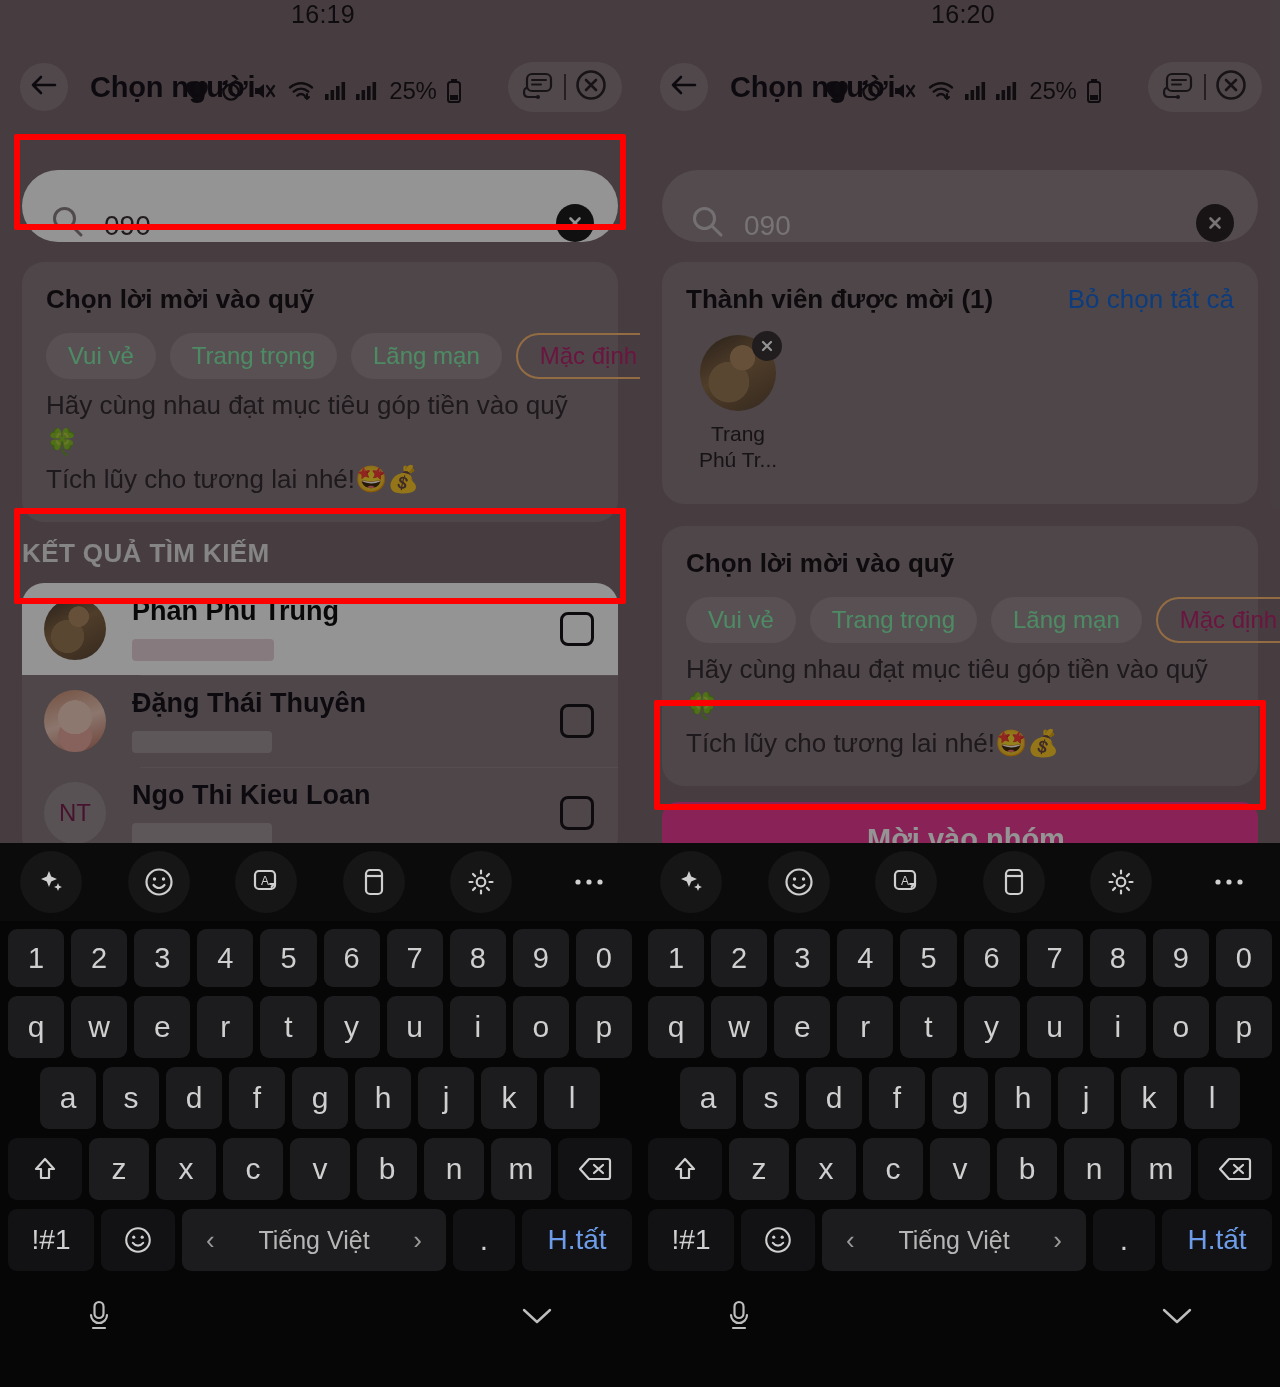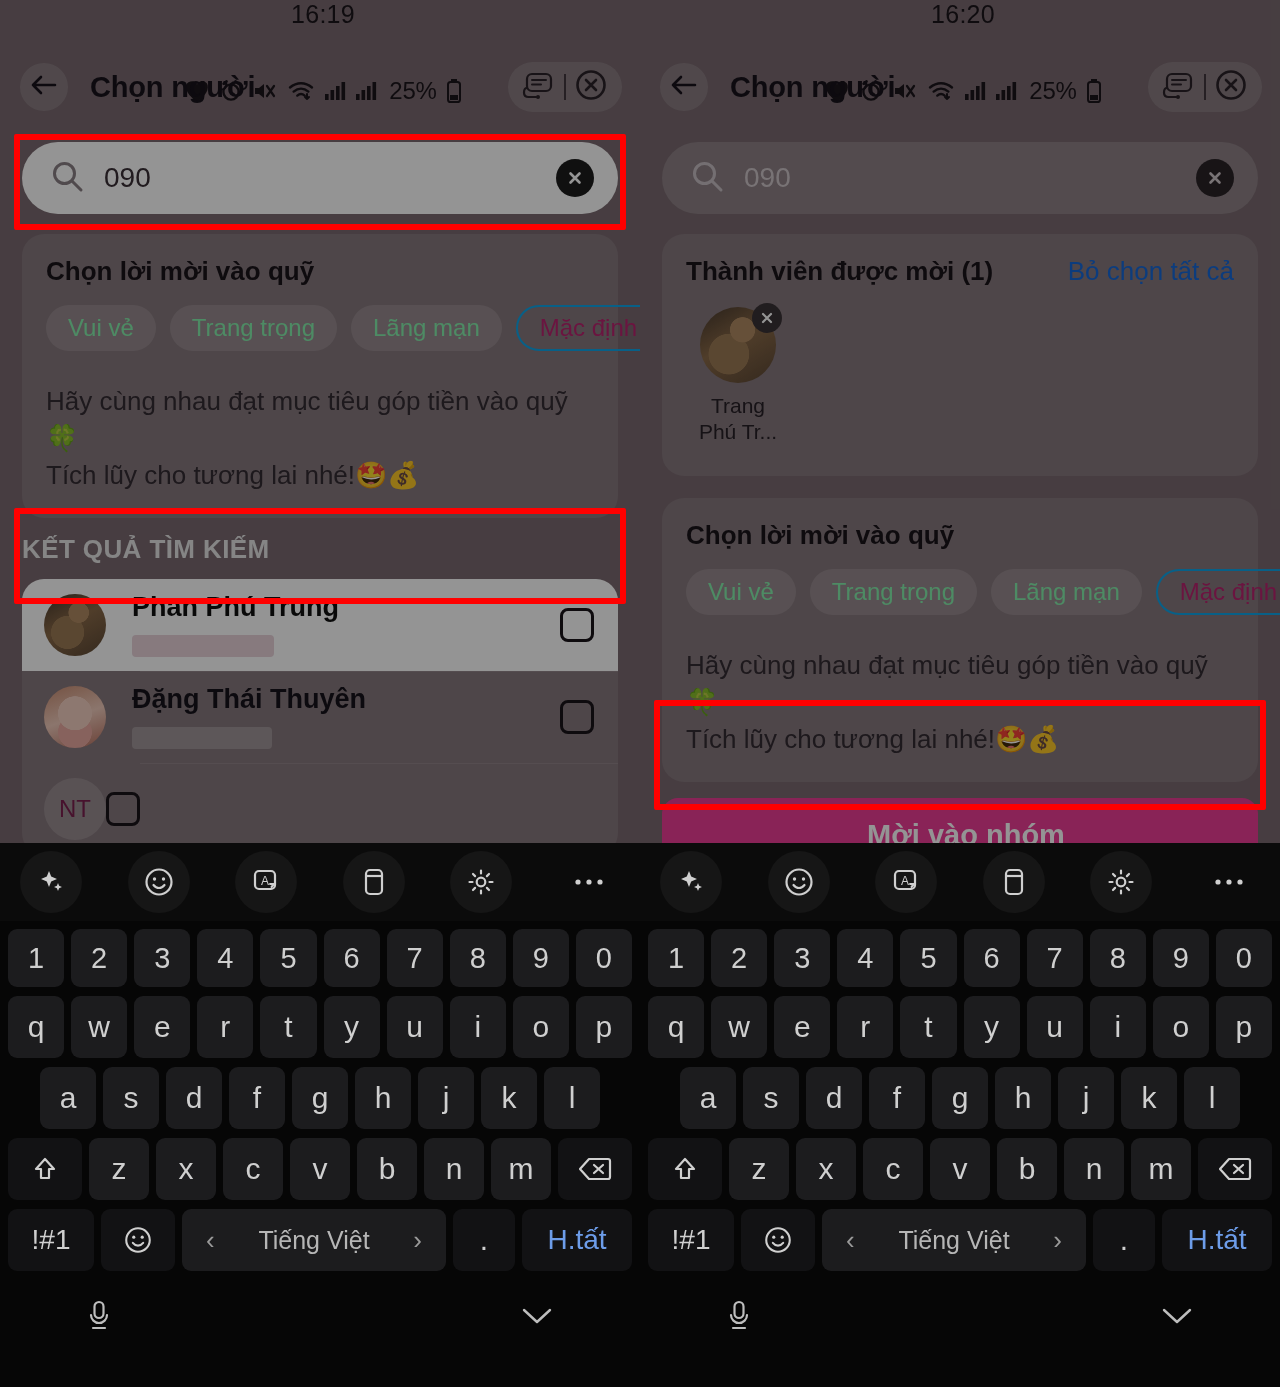--- a/index.html
+++ b/index.html
@@ -36,45 +36,45 @@
   .appbar-title { font-size: 29px; font-weight: 700; color: #17121a; margin-left: 22px; letter-spacing: -.2px; }
   .appbar-actions {
     margin-left: auto; height: 50px; border-radius: 25px; background: rgba(255,255,255,0.13);
     display: flex; align-items: center; gap: 8px; padding: 0 14px;
   }
   .act-div { width: 2px; height: 26px; background: #2a2228; opacity: .75; }
 
   
   .search-wrap { padding: 14px 22px 10px; }
   .search-box {
-    height: 72px; border-radius: 36px; display: flex; align-items: center;
-    padding: 0 24px 0 28px; background: #ffffff;
+    height: 72px; border-radius: 36px; display: flex; align-items: flex-end;
+    padding: 0 24px 0 28px; background: #ffffff; margin-top: 28px;
   }
   .search-box.dim { background: rgba(255,255,255,0.16); }
   .search-text { font-size: 28px; color: #3a3036; margin-left: 20px; flex: 1; }
   .search-box.dim .search-text { color: #cfc6ca; }
   .clear-btn {
     width: 38px; height: 38px; border-radius: 50%; background: #1d1d1d;
     display: flex; align-items: center; justify-content: center; flex: 0 0 auto;
   }
   .search-box.dim .clear-btn { background: #2a2327; }
 
   
   .card { margin: 10px 22px 0; border-radius: 22px; background: rgba(255,255,255,0.10); padding: 22px 24px 24px; }
   .card-title { font-size: 26px; font-weight: 700; color: #191319; }
 
   
   .chips { display: flex; gap: 14px; margin-top: 18px; flex-wrap: nowrap; }
   .chip {
     height: 46px; border-radius: 23px; padding: 0 22px; display: flex; align-items: center;
     font-size: 24px; background: rgba(255,255,255,0.14); color: #86efac; white-space: nowrap;
   }
-  .chip.sel { background: transparent; border: 2px solid #0ea5e9; color: #b8246f; }
-
-  .invite-text { margin-top: 32px; font-size: 26px; line-height: 1.42; color: #332b32; }
+  .chip.sel { background: transparent; border: 2px solid #fdba74; color: #b8246f; }
+
+  .invite-text { margin-top: 8px; font-size: 26px; line-height: 1.42; color: #332b32; }
 
   
   .sect-label { margin: 16px 22px 8px; font-size: 26px; font-weight: 700; letter-spacing: .4px; color: #e5e5e5; }
 
   
   .results { margin: 14px 22px; border-radius: 22px; background: rgba(255,255,255,0.10); overflow: hidden; }
   .result-row { display: flex; align-items: center; height: 92px; padding: 0 24px 0 22px; position: relative; }
   .result-row.hl { background: #ffffff; z-index: 21; }
   .result-row + .result-row::before {
     content: ""; position: absolute; left: 118px; right: 0; top: 0; height: 1px; background: rgba(255,255,255,0.10);
@@ -275,20 +275,24 @@
         <div class="result-row">
           <div class="avatar av-baby"></div>
           <div class="rinfo">
             <div class="rname">Đặng Thái Thuyên</div>
             <div class="rmask"></div>
           </div>
           <div class="cbox"></div>
         </div>
         <div class="result-row">
           <div class="avatar av-init">NT</div>
+          <div class="rinfo">
+            <div class="rname">Ngo Thi Kieu Loan</div>
+            <div class="rmask"></div>
+          </div>
           <div class="cbox"></div>
         </div>
       </div>
 
       <div class="annot" style="left:14px; top:134px; width:612px; height:96px;"></div>
       <div class="annot" style="left:14px; top:508px; width:612px; height:96px;"></div>
     </div>
 
     <div class="kb">
       <div class="kb-toolbar">

